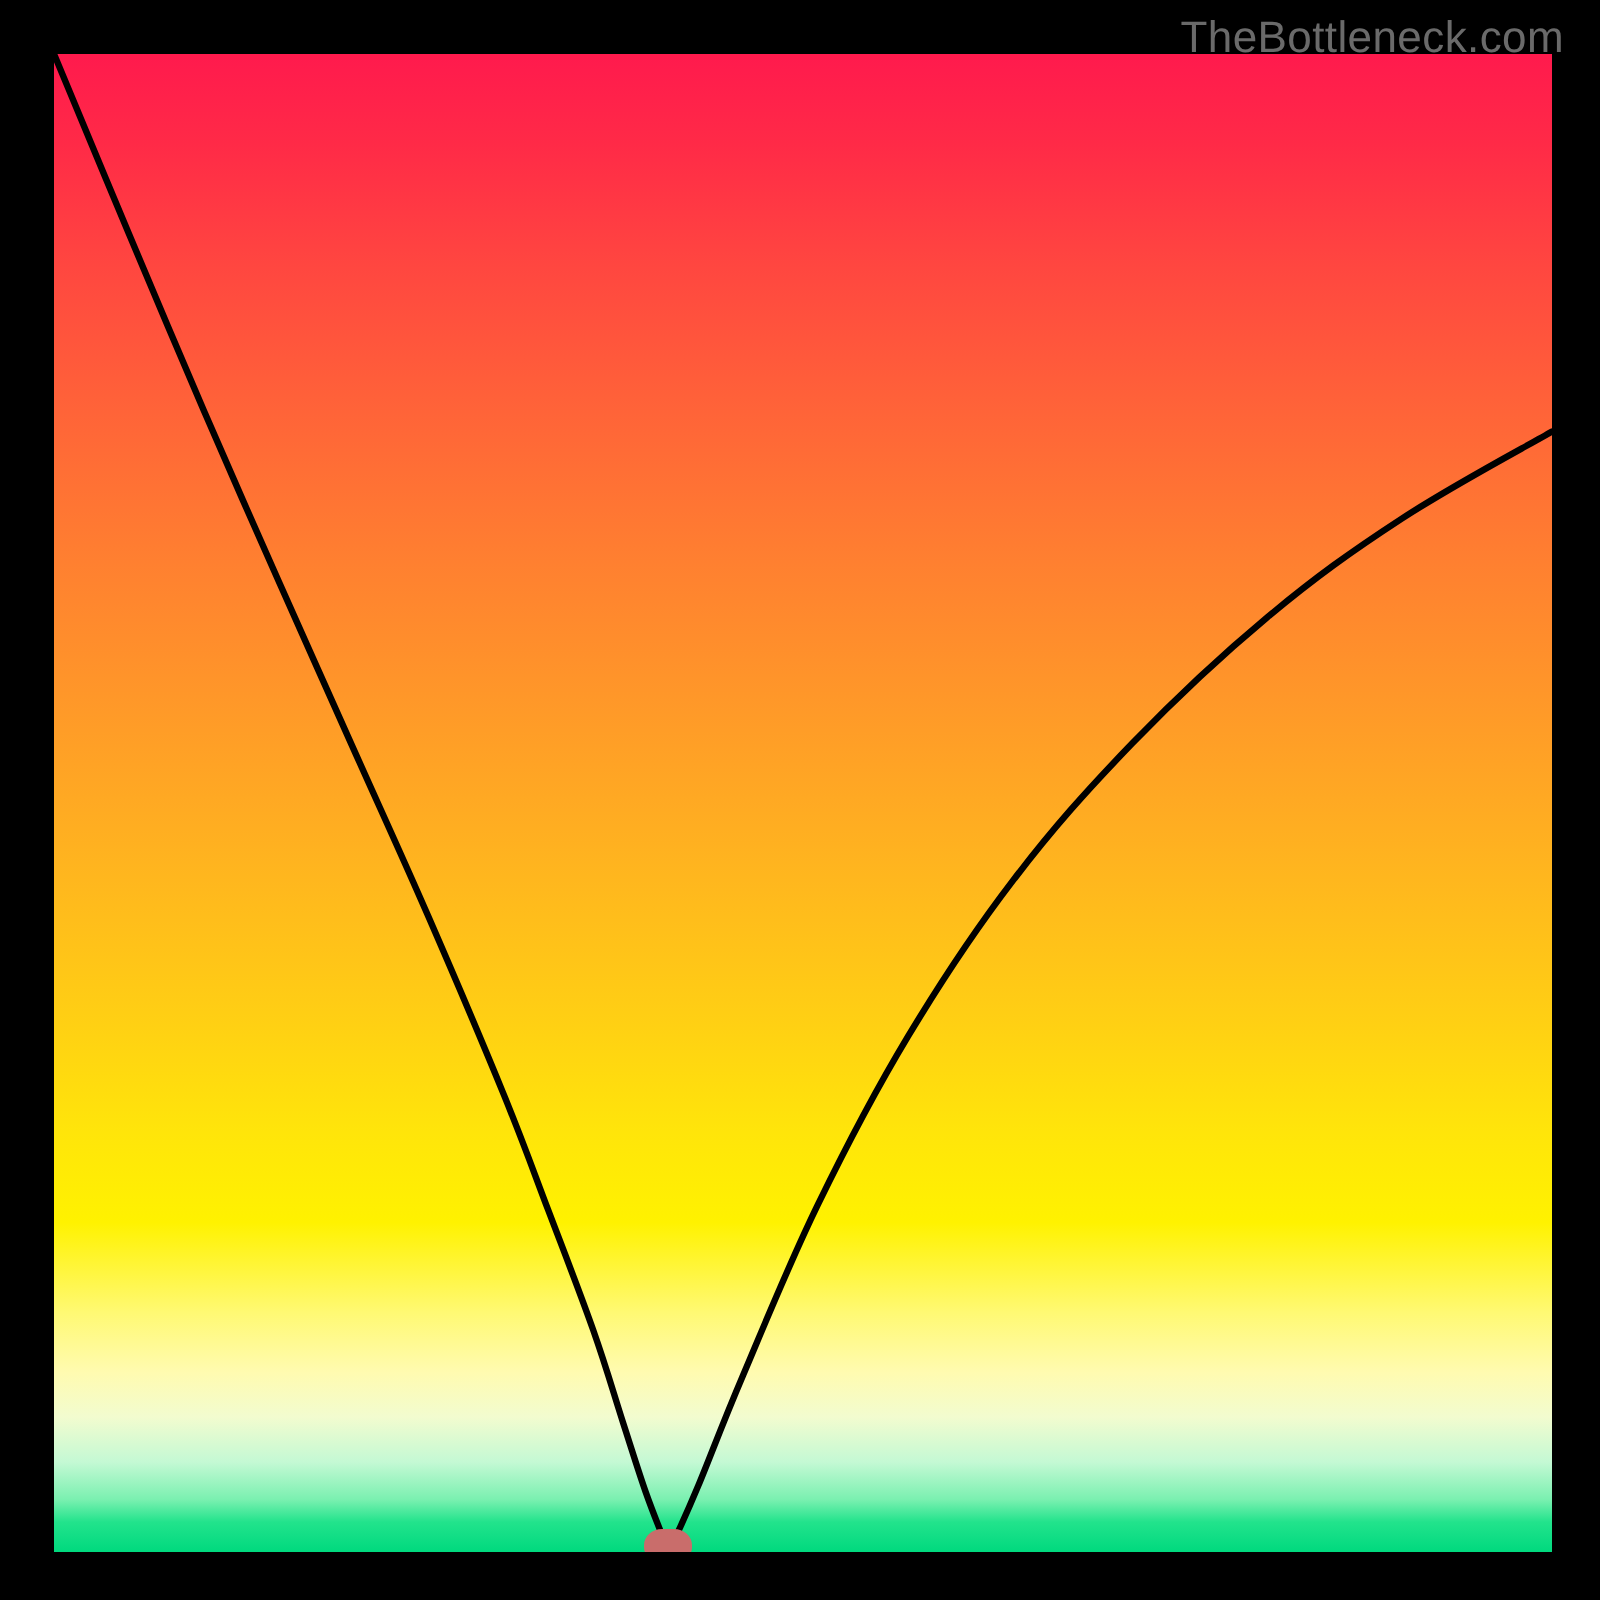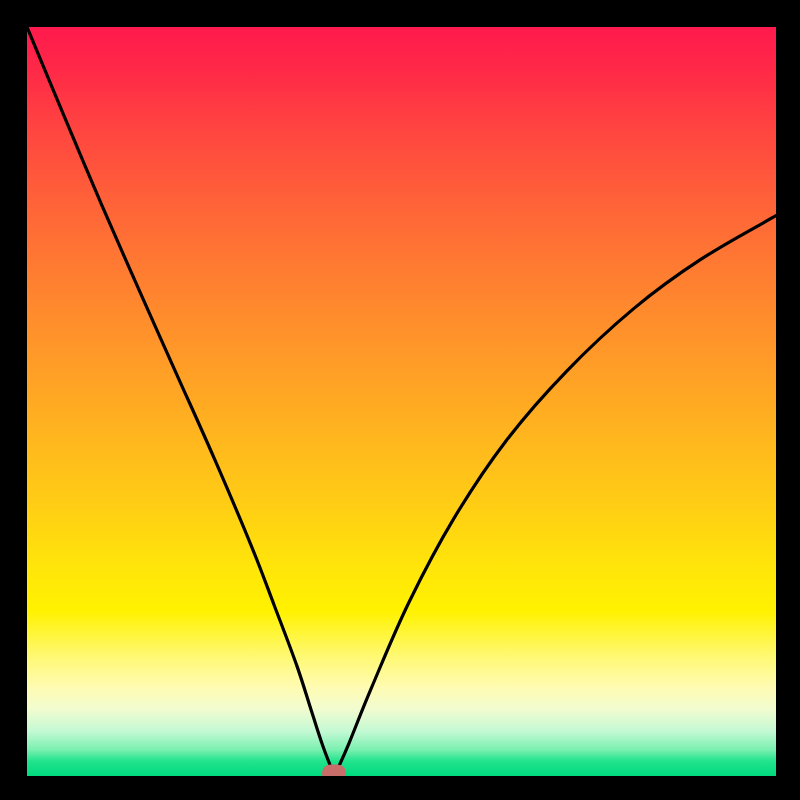--- a/index.html
+++ b/index.html
@@ -64,20 +64,21 @@
       height: 17px;
       border-radius: 9px / 8px;
       background: #c96d6b;
       transform: translate(-50%, -50%);
     }
   </style>
 </head>
 <body>
 
 <div class="container">
+  <div class="watermark">TheBottleneck.com</div>
   <div class="plot-area">
     <div class="gradient-bg"></div>
     <svg class="curve" viewBox="0 0 749 749" preserveAspectRatio="none">
       <path id="curve-path" fill="none" stroke="#000" stroke-width="3.2" stroke-linecap="round" stroke-linejoin="round" d="M 0.00 0.00 C 6.74 16.18, 23.97 57.79, 37.45 89.88 C 50.93 121.97, 61.42 146.98, 74.90 178.26 C 88.38 209.54, 98.87 233.18, 112.35 263.65 C 125.83 294.12, 136.32 317.34, 149.80 347.54 C 163.28 377.74, 173.77 400.42, 187.25 431.42 C 200.73 462.43, 213.91 493.38, 224.70 519.81 C 235.49 546.23, 239.08 556.93, 247.17 578.23 C 255.26 599.53, 262.90 619.00, 269.64 638.15 C 276.38 657.29, 279.90 670.03, 284.62 684.59 C 289.34 699.15, 292.08 708.25, 295.86 719.04 C 299.63 729.83, 303.57 739.11, 305.59 744.51 C 307.61 749.90, 306.15 749.54, 307.09 749.00 C 308.03 748.46, 308.14 747.44, 310.83 741.51 C 313.53 735.58, 316.00 730.60, 322.07 716.04 C 328.14 701.48, 333.75 685.96, 344.54 660.62 C 355.33 635.27, 367.16 605.70, 381.99 575.23 C 396.82 544.76, 409.40 520.47, 426.93 491.34 C 444.46 462.22, 459.14 439.87, 479.36 413.45 C 499.58 387.02, 516.36 368.27, 539.28 344.54 C 562.20 320.81, 582.42 301.85, 606.69 281.62 C 630.96 261.40, 648.48 248.91, 674.10 232.19 C 699.72 215.47, 735.52 196.57, 749.00 188.75"></path>
     </svg>
     <div id="marker" class="marker" style="left: 307.09px; top: 746px; background: rgb(201, 109, 107);"></div>
   </div>
 </div>
 
 </body></html>

